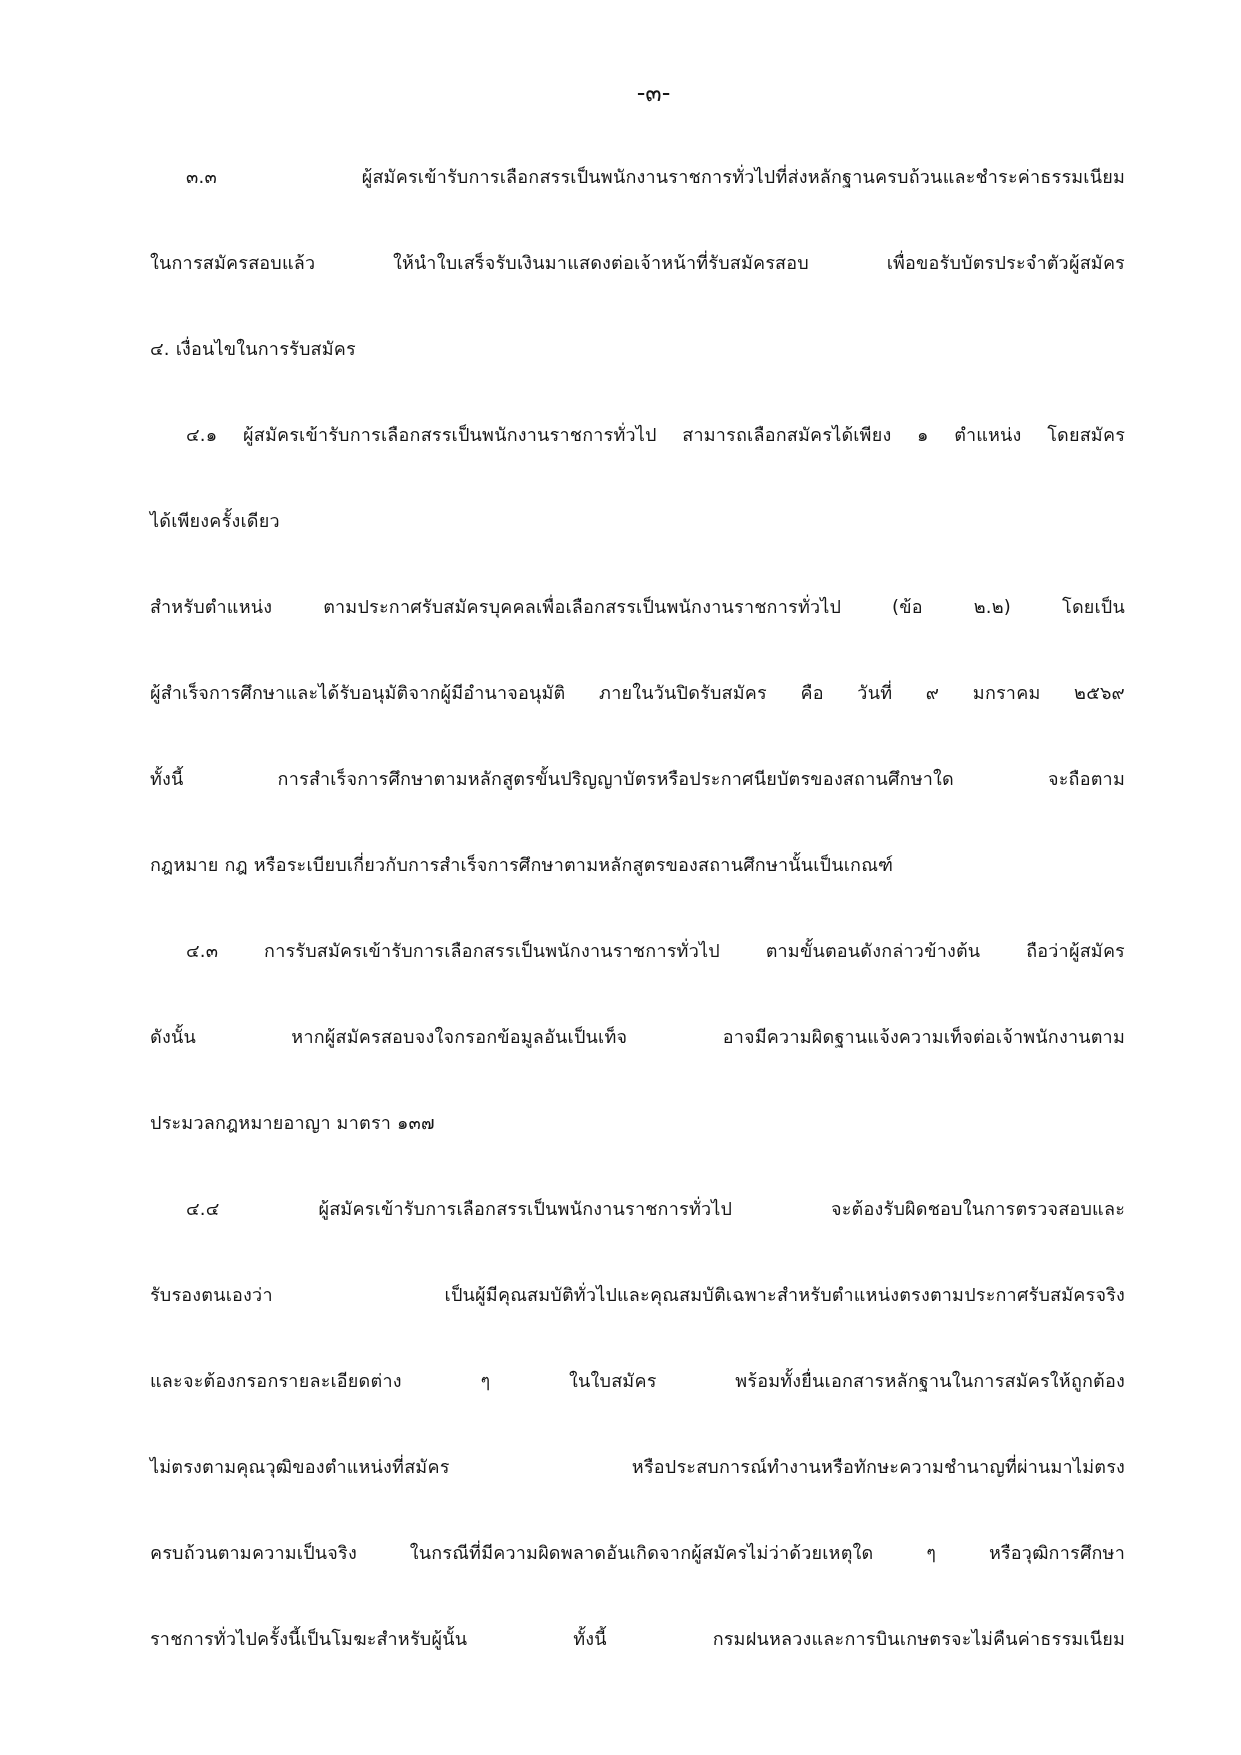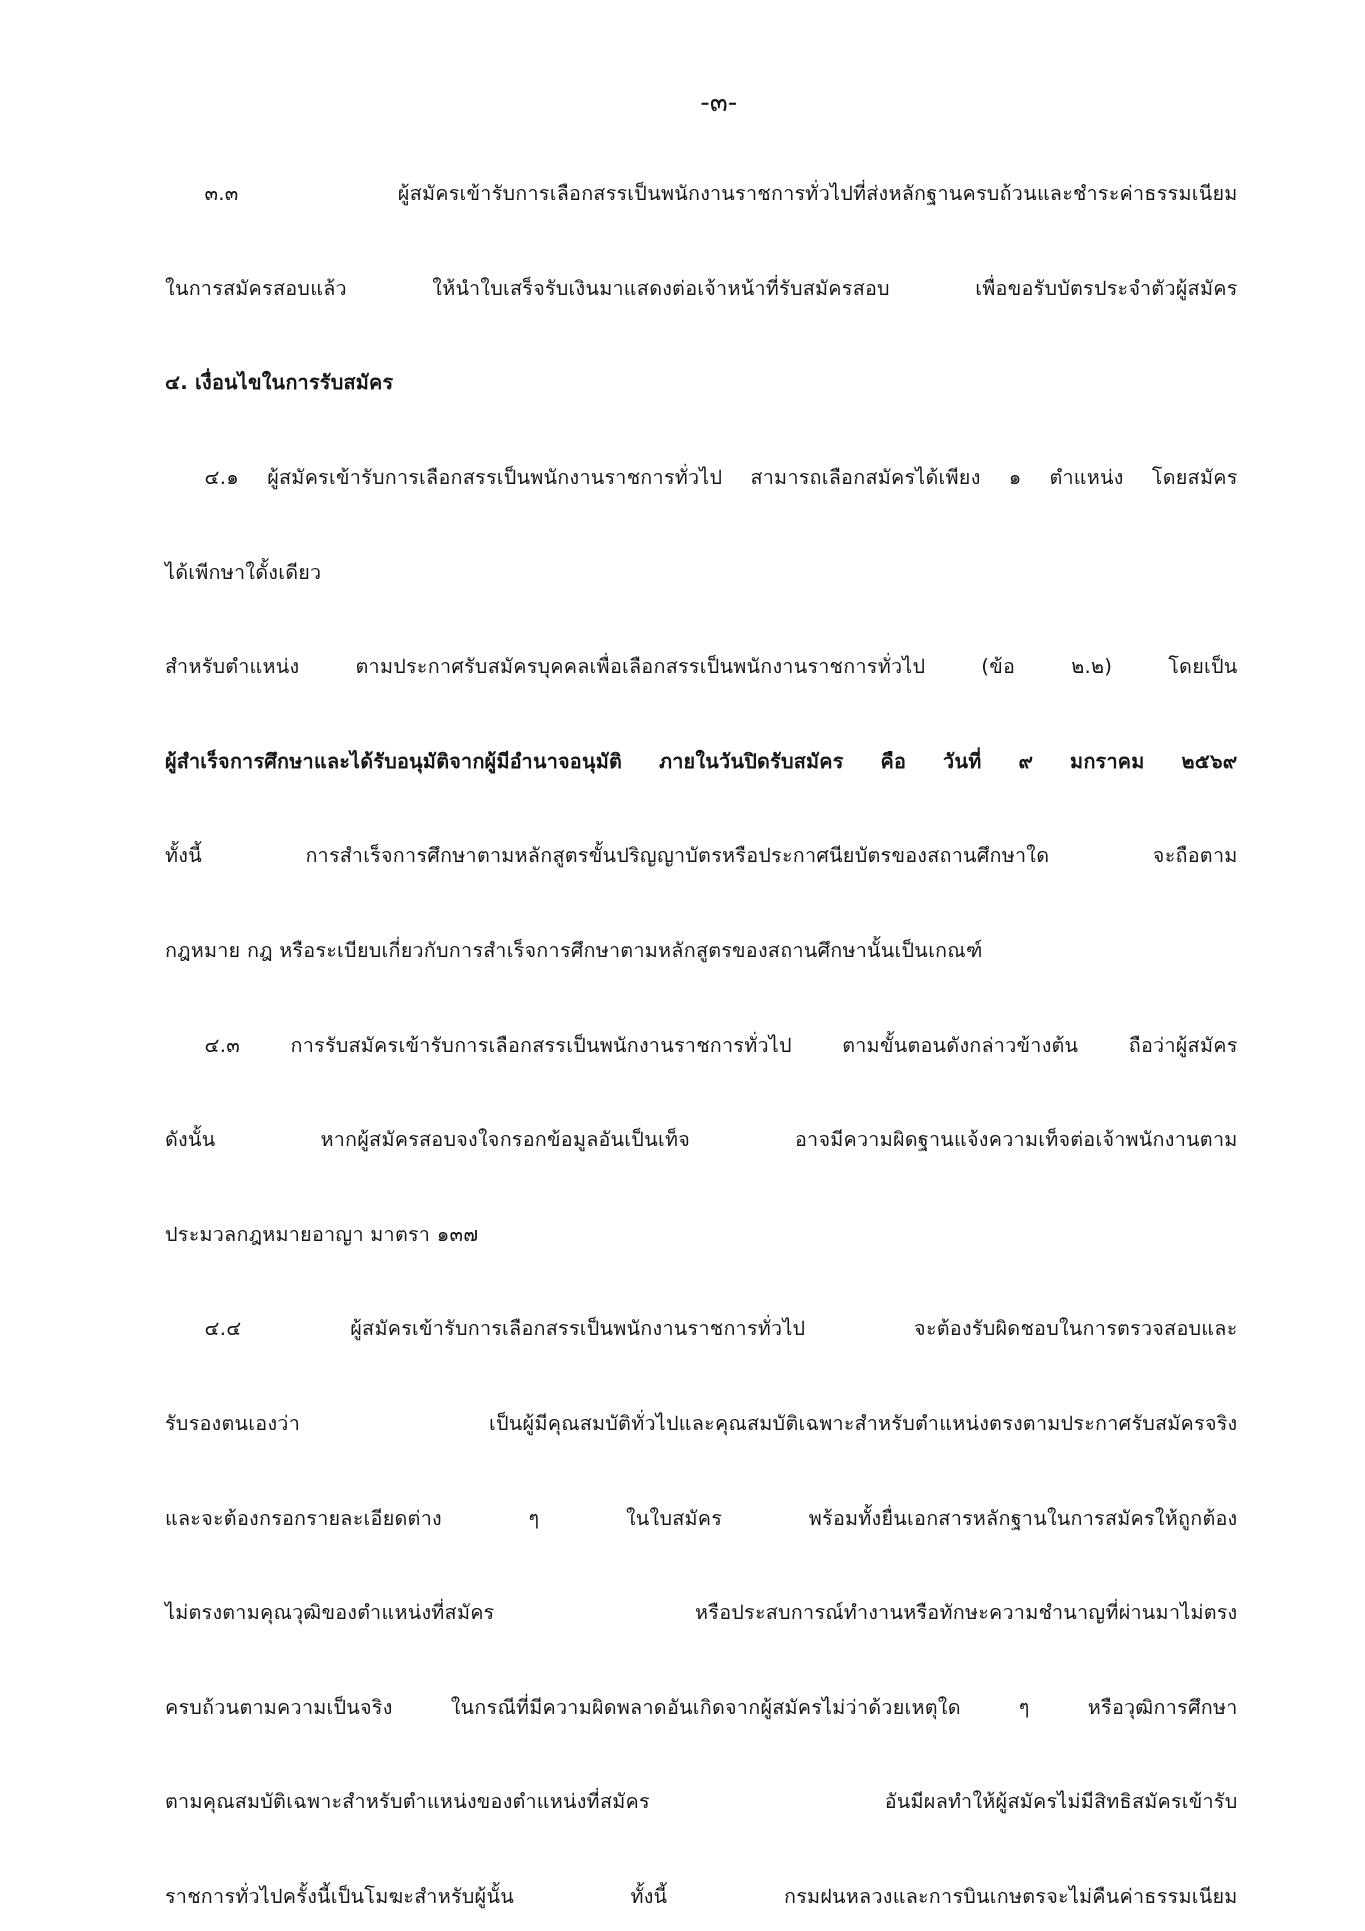--- a/index.html
+++ b/index.html
@@ -37,54 +37,53 @@
     text-align: left;
     letter-spacing: 0.2px;
     margin-top: 48px;
   }
   .line.fill {
     text-align: justify;
     text-align-last: justify;
   }
   .line.indent { text-indent: 36px; }
   .heading .line { font-weight: bold; }
-  .b { font-weight: bold; }
+  .b { font-weight: normal; }
 </style>
 </head>
 <body>
 
 <div class="page">
   <div class="page-number">-๓-</div>
   <div class="doc-body">
       <div class="block para">
         <div class="line indent fill"><span>๓.๓ ผู้สมัครเข้ารับการเลือกสรรเป็นพนักงานราชการทั่วไปที่ส่งหลักฐานครบถ้วนและชำระค่าธรรมเนียม</span></div>
         <div class="line fill"><span>ในการสมัครสอบแล้ว ให้นำใบเสร็จรับเงินมาแสดงต่อเจ้าหน้าที่รับสมัครสอบ เพื่อขอรับบัตรประจำตัวผู้สมัคร</span></div>
       </div>
       <div class="block heading">
         <div class="line"><span class="b">๔. เงื่อนไขในการรับสมัคร</span></div>
       </div>
       <div class="block para">
         <div class="line indent fill"><span>๔.๑ ผู้สมัครเข้ารับการเลือกสรรเป็นพนักงานราชการทั่วไป สามารถเลือกสมัครได้เพียง ๑ ตำแหน่ง โดยสมัคร</span></div>
-        <div class="line"><span>ได้เพีกษาใดั้งเดียว</span></div>
+        <div class="line"><span>ได้เพียงครั้งเดียว</span></div>
       </div>
       <div class="block para">
         <div class="line fill"><span>สำหรับตำแหน่ง ตามประกาศรับสมัครบุคคลเพื่อเลือกสรรเป็นพนักงานราชการทั่วไป (ข้อ ๒.๒) โดยเป็น</span></div>
         <div class="line fill"><span class="b">ผู้สำเร็จการศึกษาและได้รับอนุมัติจากผู้มีอำนาจอนุมัติ ภายในวันปิดรับสมัคร คือ วันที่ ๙ มกราคม ๒๕๖๙</span></div>
         <div class="line fill"><span>ทั้งนี้ การสำเร็จการศึกษาตามหลักสูตรขั้นปริญญาบัตรหรือประกาศนียบัตรของสถานศึกษาใด จะถือตาม</span></div>
         <div class="line"><span>กฎหมาย กฎ หรือระเบียบเกี่ยวกับการสำเร็จการศึกษาตามหลักสูตรของสถานศึกษานั้นเป็นเกณฑ์</span></div>
       </div>
       <div class="block para">
         <div class="line indent fill"><span>๔.๓ การรับสมัครเข้ารับการเลือกสรรเป็นพนักงานราชการทั่วไป ตามขั้นตอนดังกล่าวข้างต้น ถือว่าผู้สมัคร</span></div>
         <div class="line fill"><span>ดังนั้น หากผู้สมัครสอบจงใจกรอกข้อมูลอันเป็นเท็จ อาจมีความผิดฐานแจ้งความเท็จต่อเจ้าพนักงานตาม</span></div>
         <div class="line"><span>ประมวลกฎหมายอาญา มาตรา ๑๓๗</span></div>
       </div>
       <div class="block para">
         <div class="line indent fill"><span>๔.๔ ผู้สมัครเข้ารับการเลือกสรรเป็นพนักงานราชการทั่วไป จะต้องรับผิดชอบในการตรวจสอบและ</span></div>
         <div class="line fill"><span>รับรองตนเองว่า เป็นผู้มีคุณสมบัติทั่วไปและคุณสมบัติเฉพาะสำหรับตำแหน่งตรงตามประกาศรับสมัครจริง</span></div>
         <div class="line fill"><span>และจะต้องกรอกรายละเอียดต่าง ๆ ในใบสมัคร พร้อมทั้งยื่นเอกสารหลักฐานในการสมัครให้ถูกต้อง</span></div>
         <div class="line fill"><span>ไม่ตรงตามคุณวุฒิของตำแหน่งที่สมัคร หรือประสบการณ์ทำงานหรือทักษะความชำนาญที่ผ่านมาไม่ตรง</span></div>
         <div class="line fill"><span>ครบถ้วนตามความเป็นจริง ในกรณีที่มีความผิดพลาดอันเกิดจากผู้สมัครไม่ว่าด้วยเหตุใด ๆ หรือวุฒิการศึกษา</span></div>
-        <div class="line fill"><span>ตามคุณสมบัติเฉพาะสำหรับตำแหน่งของตำแหน่งที่สมัคร อันมีผลทำให้ผู้สมัครไม่มีสิทธิสมัครเข้ารับ</span></div>
         <div class="line fill"><span>ราชการทั่วไปครั้งนี้เป็นโมฆะสำหรับผู้นั้น ทั้งนี้ กรมฝนหลวงและการบินเกษตรจะไม่คืนค่าธรรมเนียม</span></div>
       </div>
     </div>
 
 </div>
 
 </body></html>

